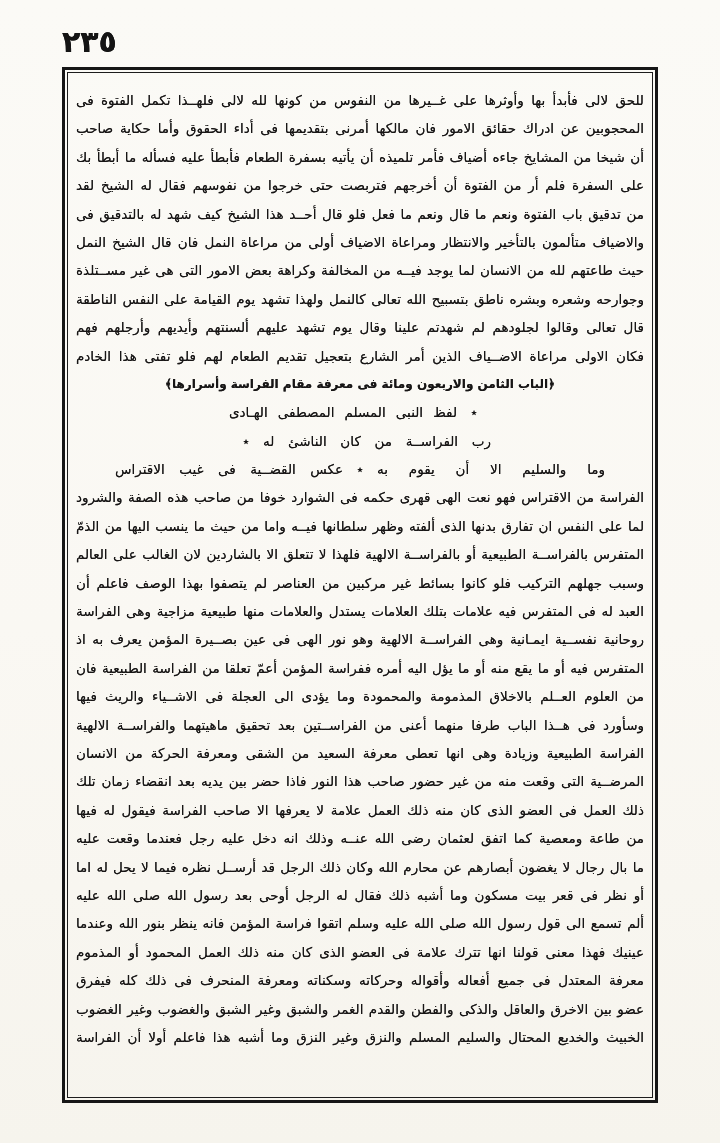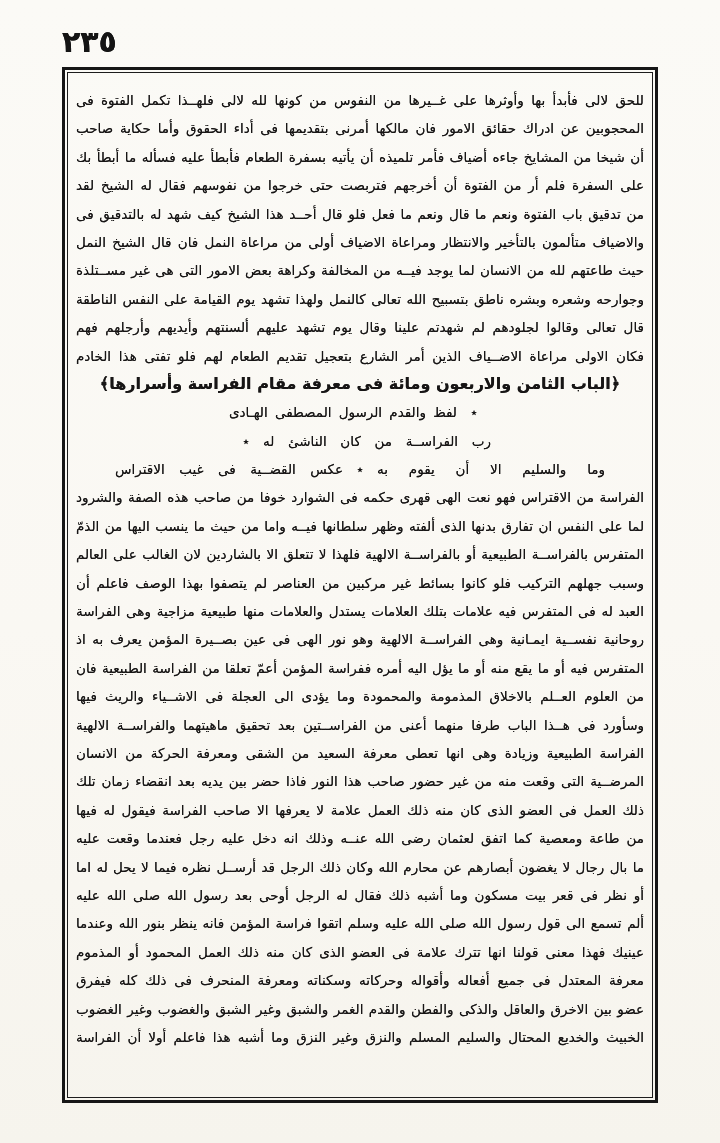--- a/index.html
+++ b/index.html
@@ -50,21 +50,21 @@
     text-align:justify;
     text-align-last:justify;
     white-space:normal;
     overflow:hidden;
     word-spacing:1px;
   }
   .heading{
     height:28.4px;line-height:28.4px;
     text-align:center;text-align-last:center;
     font-weight:bold;
-    font-size:16px;
+    font-size:12px;
     overflow:hidden;
   }
   .verse{
     height:28.4px;line-height:28.4px;
     display:flex;
     justify-content:center;
     align-items:center;
     gap:0;
     overflow:hidden;
   }
@@ -98,21 +98,21 @@
           <div class="line">على السفرة فلم أر من الفتوة أن أخرجهم فتربصت حتى خرجوا من نفوسهم فقال له الشيخ لقد دققت جعل هذا الفعل</div>
           <div class="line">من تدقيق باب الفتوة ونعم ما قال ونعم ما فعل فلو قال أحــد هذا الشيخ كيف شهد له بالتدقيق فى الفتوة على جهة المدح</div>
           <div class="line">والاضياف متألمون بالتأخير والانتظار ومراعاة الاضياف أولى من مراعاة النمل فان قال الشيخ النمل أقرب الى الله</div>
           <div class="line">حيث طاعتهم لله من الانسان لما يوجد فيــه من المخالفة وكراهة بعض الامور التى هى غير مســتلذة قلنا وجلد الانسان</div>
           <div class="line">وجوارحه وشعره وبشره ناطق بتسبيح الله تعالى كالنمل ولهذا تشهد يوم القيامة على النفس الناطقة الكافرة الجاحدة</div>
           <div class="line">قال تعالى وقالوا لجلودهم لم شهدتم علينا وقال يوم تشهد عليهم ألسنتهم وأيديهم وأرجلهم فهم عدول وشهادتهم مقبولة</div>
           <div class="line">فكان الاولى مراعاة الاضــياف الذين أمر الشارع بتعجيل تقديم الطعام لهم فلو تفتى هذا الخادم وترك السفرة للنمل</div>
           <div class="heading">﴿الباب الثامن والاربعون ومائة فى معرفة مقام الفراسة وأسرارها﴾</div>
           <div class="verse">
             <span class="verse-sep">٭</span>
-            <span class="hemi">لفظ والقدم الرسول المصطفى الهـادى</span>
+            <span class="hemi">لفظ النبى المسلم المصطفى الهـادى</span>
           </div>
           <div class="verse">
             <span class="hemi">رب الفراســة من كان الناشئ له</span>
             <span class="verse-sep">٭</span>
           </div>
           <div class="verse">
             <span class="hemi">وما والسليم الا أن يقوم به</span>
             <span class="verse-sep">٭</span>
             <span class="hemi">عكس القضــية فى غيب الاقتراس</span>
           </div>

